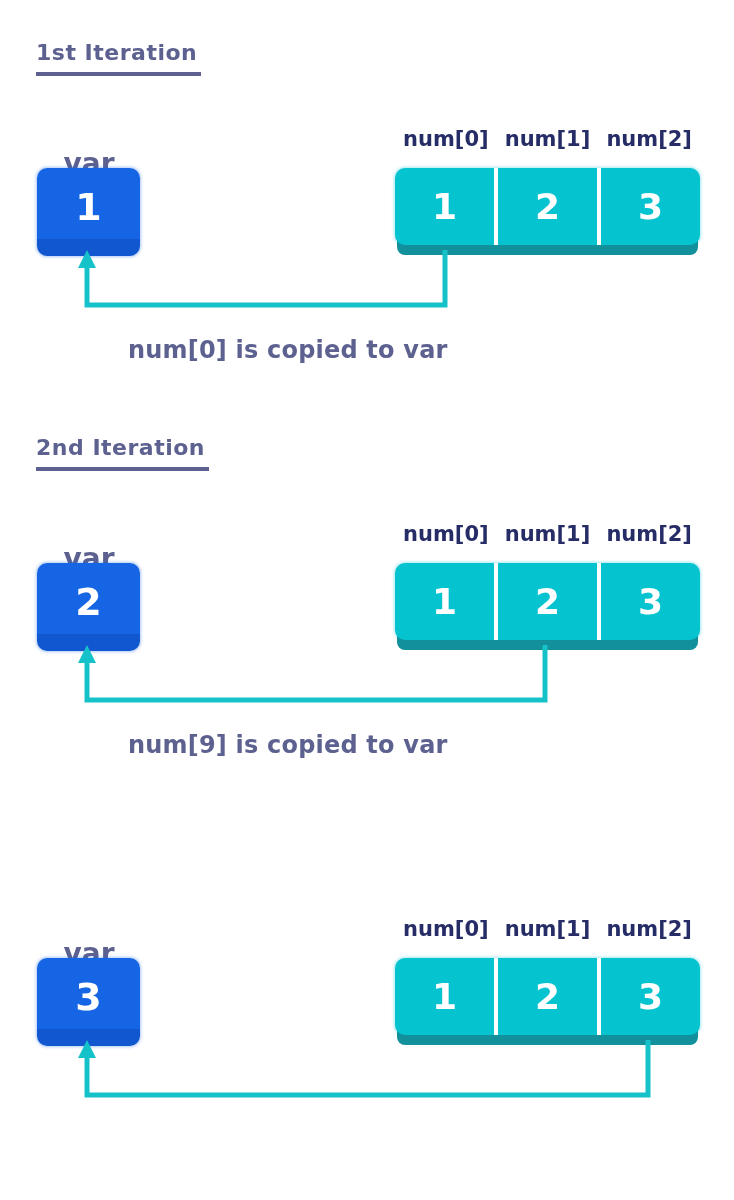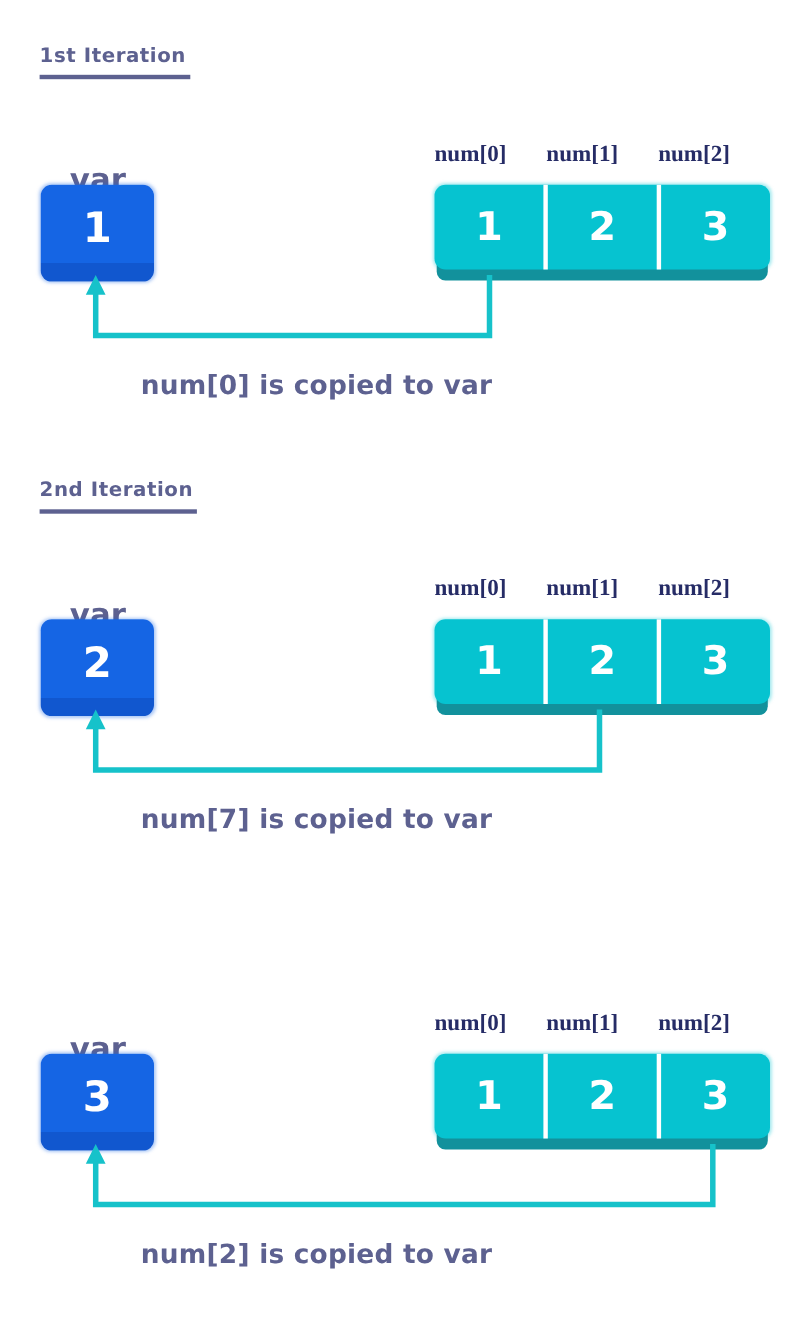--- a/index.html
+++ b/index.html
@@ -20,21 +20,21 @@
   .s1 { top: 0; }
   .s2 { top: 395; top: 395px; }
   .s3 { top: 790px; }
 
   h2.title {
     position: absolute;
     left: 36px;
     top: 40px;
     margin: 0;
     display: inline-block;
-    font-size: 18px;
+    font-size: 22px;
     font-weight: bold;
     color: var(--slate, #5d6190);
     letter-spacing: 0.5px;
     border-bottom: 4px solid var(--slate, #5d6190);
     padding-bottom: 7px;
     padding-right: 4px;
   }
 
   .var-label {
     position: absolute;
@@ -70,25 +70,24 @@
 
   .cell-labels {
     position: absolute;
     left: 395px;
     top: 127px;
     width: 305px;
     display: flex;
   }
   .cell-labels span {
     flex: 1 1 0;
-    text-align: left;
+    text-align: center;
     font-size: 21px;
     font-weight: bold;
     color: var(--navy, #262c66);
-    font-family: Liberation Serif, serif;
   }
 
   .array-box {
     position: absolute;
     left: 395px;
     top: 168px;
     width: 305px;
     height: 77px;
     border-radius: 10px;
     background: var(--teal, #06c3d0);
@@ -181,21 +180,21 @@
           <span class="num">2</span>
         </div>
       <div class="array-cell">
           <span class="num">3</span>
         </div>
     </div>
     <svg class="arrow" viewBox="0 0 734 395">
       <polyline fill="none" stroke-width="5" stroke-linejoin="miter" points="545,250 545,305 87,305 87,266" stroke="#16c2ca"></polyline>
       <polygon points="78,268 96,268 87,250" fill="#16c2ca"></polygon>
     </svg>
-    <div class="caption">num[7] is copied to var</div>
+    <div class="caption">num[9] is copied to var</div>
   </section>
 
   <section class="iter s3">
     <div class="var-label">var</div>
     <div class="var-box">
       <span class="num">3</span>
     </div>
     <div class="cell-labels">
       <span>num[0]</span>
       <span>num[1]</span>
@@ -209,16 +208,15 @@
           <span class="num">2</span>
         </div>
       <div class="array-cell">
           <span class="num">3</span>
         </div>
     </div>
     <svg class="arrow" viewBox="0 0 734 395">
       <polyline fill="none" stroke-width="5" stroke-linejoin="miter" points="648,250 648,305 87,305 87,266" stroke="#16c2ca"></polyline>
       <polygon points="78,268 96,268 87,250" fill="#16c2ca"></polygon>
     </svg>
-    <div class="caption">num[2] is copied to var</div>
   </section>
 
 </div>
 
 </body></html>

